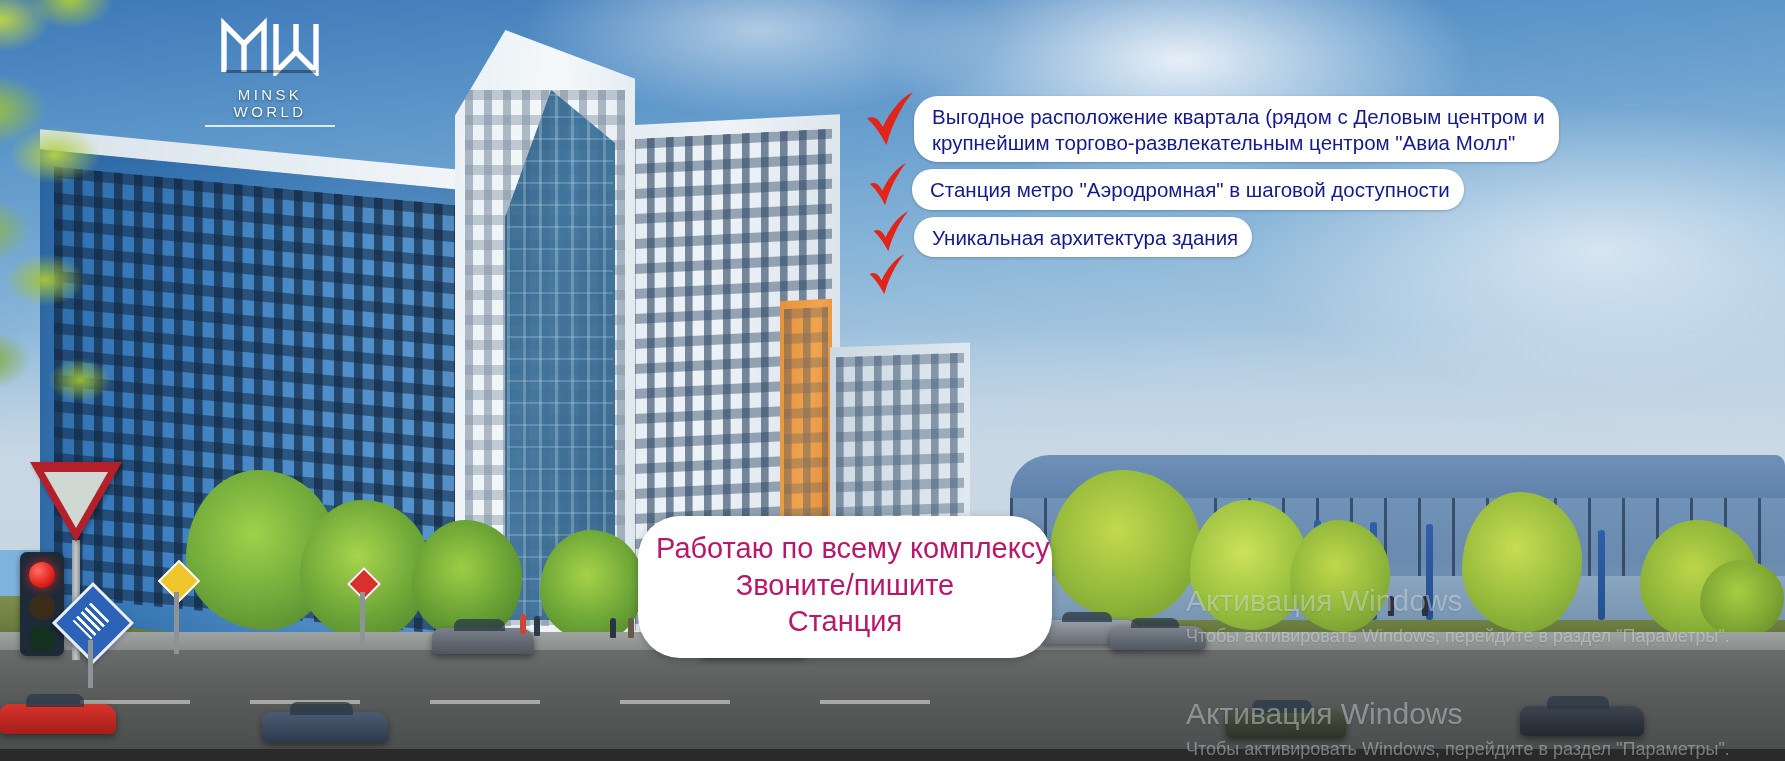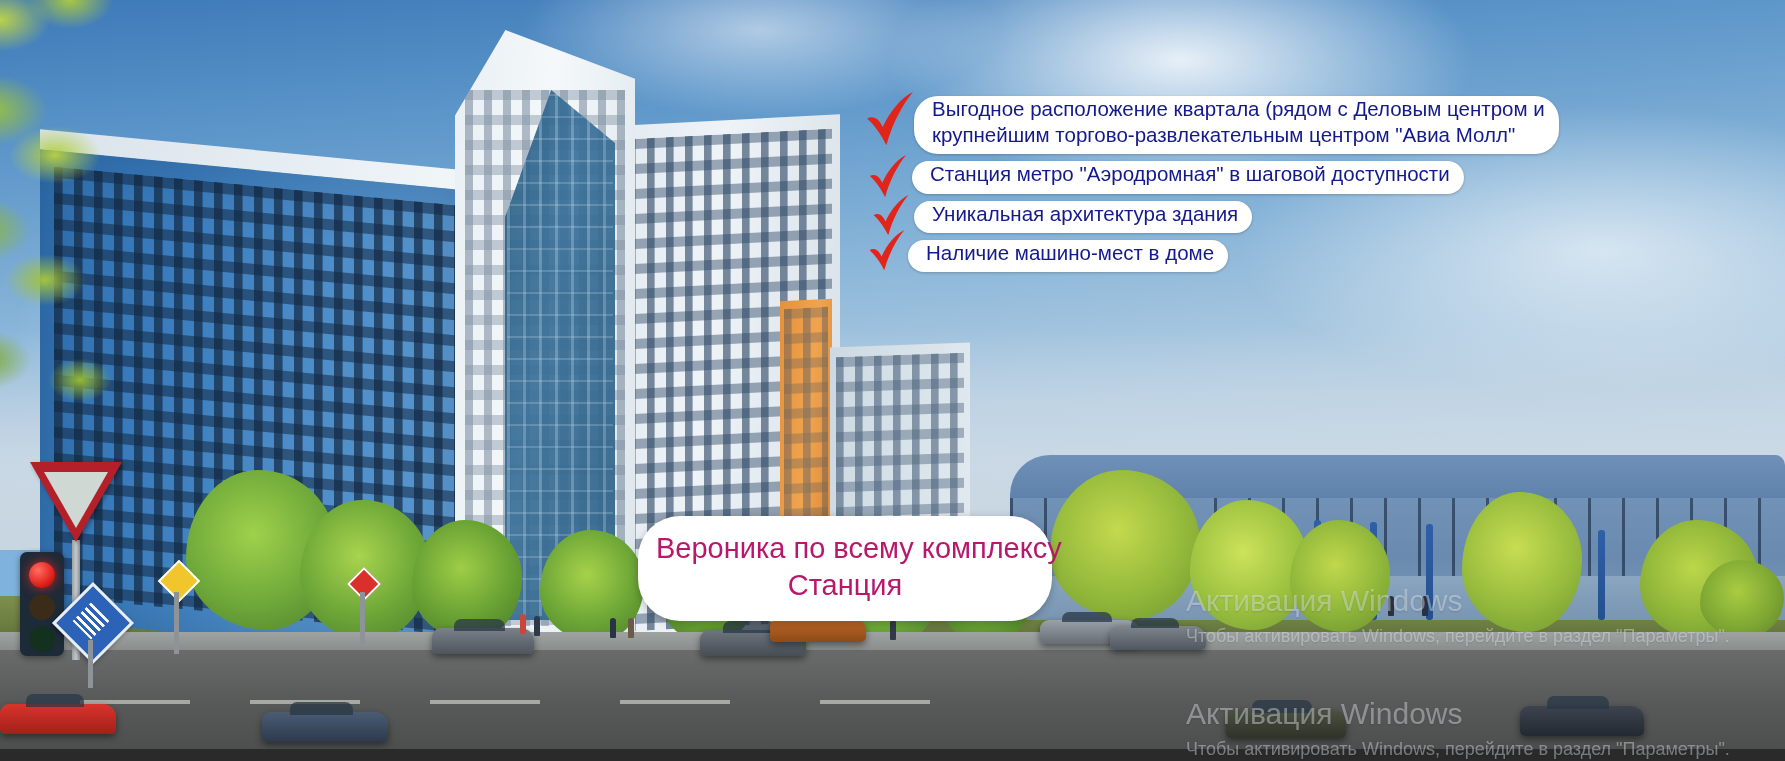--- a/index.html
+++ b/index.html
@@ -372,21 +372,21 @@
     position: absolute;
     left: 0;
     width: 46px; height: 48px;
     z-index: 3;
     flex: 0 0 auto;
   }
   .bullet-text {
     margin-left: 40px;
     background: #fff;
     border-radius: 20px;
-    padding: 0 14px 6px 18px;
+    padding: 8px 14px 6px 18px;
     font-size: 20.5px;
     line-height: 1.28;
     color: #141a8c;
     box-shadow: 0 1px 3px rgba(0,0,0,.22);
     white-space: pre-line;
   }
   .bullet.tall .bullet-text { border-radius: 24px; }
 
   
   .contact {
@@ -513,20 +513,35 @@
   <div class="person" style="left:520px;top:614px;background:#c8463a;"></div>
   <div class="person" style="left:534px;top:616px;background:#2d3a4c;"></div>
   <div class="person" style="left:610px;top:618px;background:#2a3342;"></div>
   <div class="person" style="left:628px;top:618px;background:#6c5a48;"></div>
   <div class="person" style="left:890px;top:620px;background:#31384a;"></div>
   <div class="person" style="left:1388px;top:596px;background:#2b3140;"></div>
   <div class="person" style="left:1422px;top:596px;background:#2b3140;"></div>
 
   <div class="bottom-bar"></div>
 
+  <div class="logo">
+    <svg class="logo-mark" viewBox="0 0 104 62">
+      <g fill="none" stroke="#ffffff" stroke-width="5.4" stroke-linejoin="miter">
+        <path d="M6 58 L6 10 L26 30 L26 58"></path>
+        <path d="M26 30 L46 10 L46 58"></path>
+        <path d="M58 10 L58 58 L78 38 L78 10"></path>
+        <path d="M78 38 L98 58 L98 10"></path>
+      </g>
+      <g fill="rgba(0,0,0,.35)">
+        <rect x="8" y="56" width="90" height="3"></rect>
+      </g>
+    </svg>
+    <div class="logo-text">MINSK WORLD</div>
+    <div class="logo-rule"></div>
+  </div>
 
 
   <div class="bullets">
 
     <div class="bullet tall">
       <svg class="check" viewBox="0 0 46 48" style="top:-4px;width:56px;height:58px;">
         <path d="M4 22 C9 19 14 22 17 29 C23 16 32 5 42 0 C33 11 25 26 20 44 C16 36 10 27 4 22 Z" fill="#e1251b"></path>
       </svg>
       <div class="bullet-text" style="margin-left:52px;">Выгодное расположение квартала (рядом с Деловым центром и
 крупнейшим торгово-развлекательным центром "Авиа Молл"</div>
@@ -544,27 +559,27 @@
         <path d="M4 22 C9 19 14 22 17 29 C23 16 32 5 42 0 C33 11 25 26 20 44 C16 36 10 27 4 22 Z" fill="#e1251b"></path>
       </svg>
       <div class="bullet-text" style="margin-left:52px;">Уникальная архитектура здания</div>
     </div>
 
 
     <div class="bullet">
       <svg class="check" viewBox="0 0 46 48" style="top:-10px;left:4px;width:42px;height:44px;">
         <path d="M4 22 C9 19 14 22 17 29 C23 16 32 5 42 0 C33 11 25 26 20 44 C16 36 10 27 4 22 Z" fill="#e1251b"></path>
       </svg>
-      <div class="bullet-text" style="margin-left:46px;">Наличие машино-мест в доме</div>
     </div>
 
   </div>
 
   <div class="contact">
-    <div>Вероника по всему комплексу</div>
+    <div>Работаю по всему комплексу</div>
+    <div>Звоните/пишите</div>
     <div>Станция</div>
   </div>
 
   <div class="watermark wm-a">
     <div class="wm-title">Активация Windows</div>
     <div class="wm-sub">Чтобы активировать Windows, перейдите в раздел "Параметры".</div>
   </div>
   <div class="watermark wm-b">
     <div class="wm-title">Активация Windows</div>
     <div class="wm-sub">Чтобы активировать Windows, перейдите в раздел "Параметры".</div>

